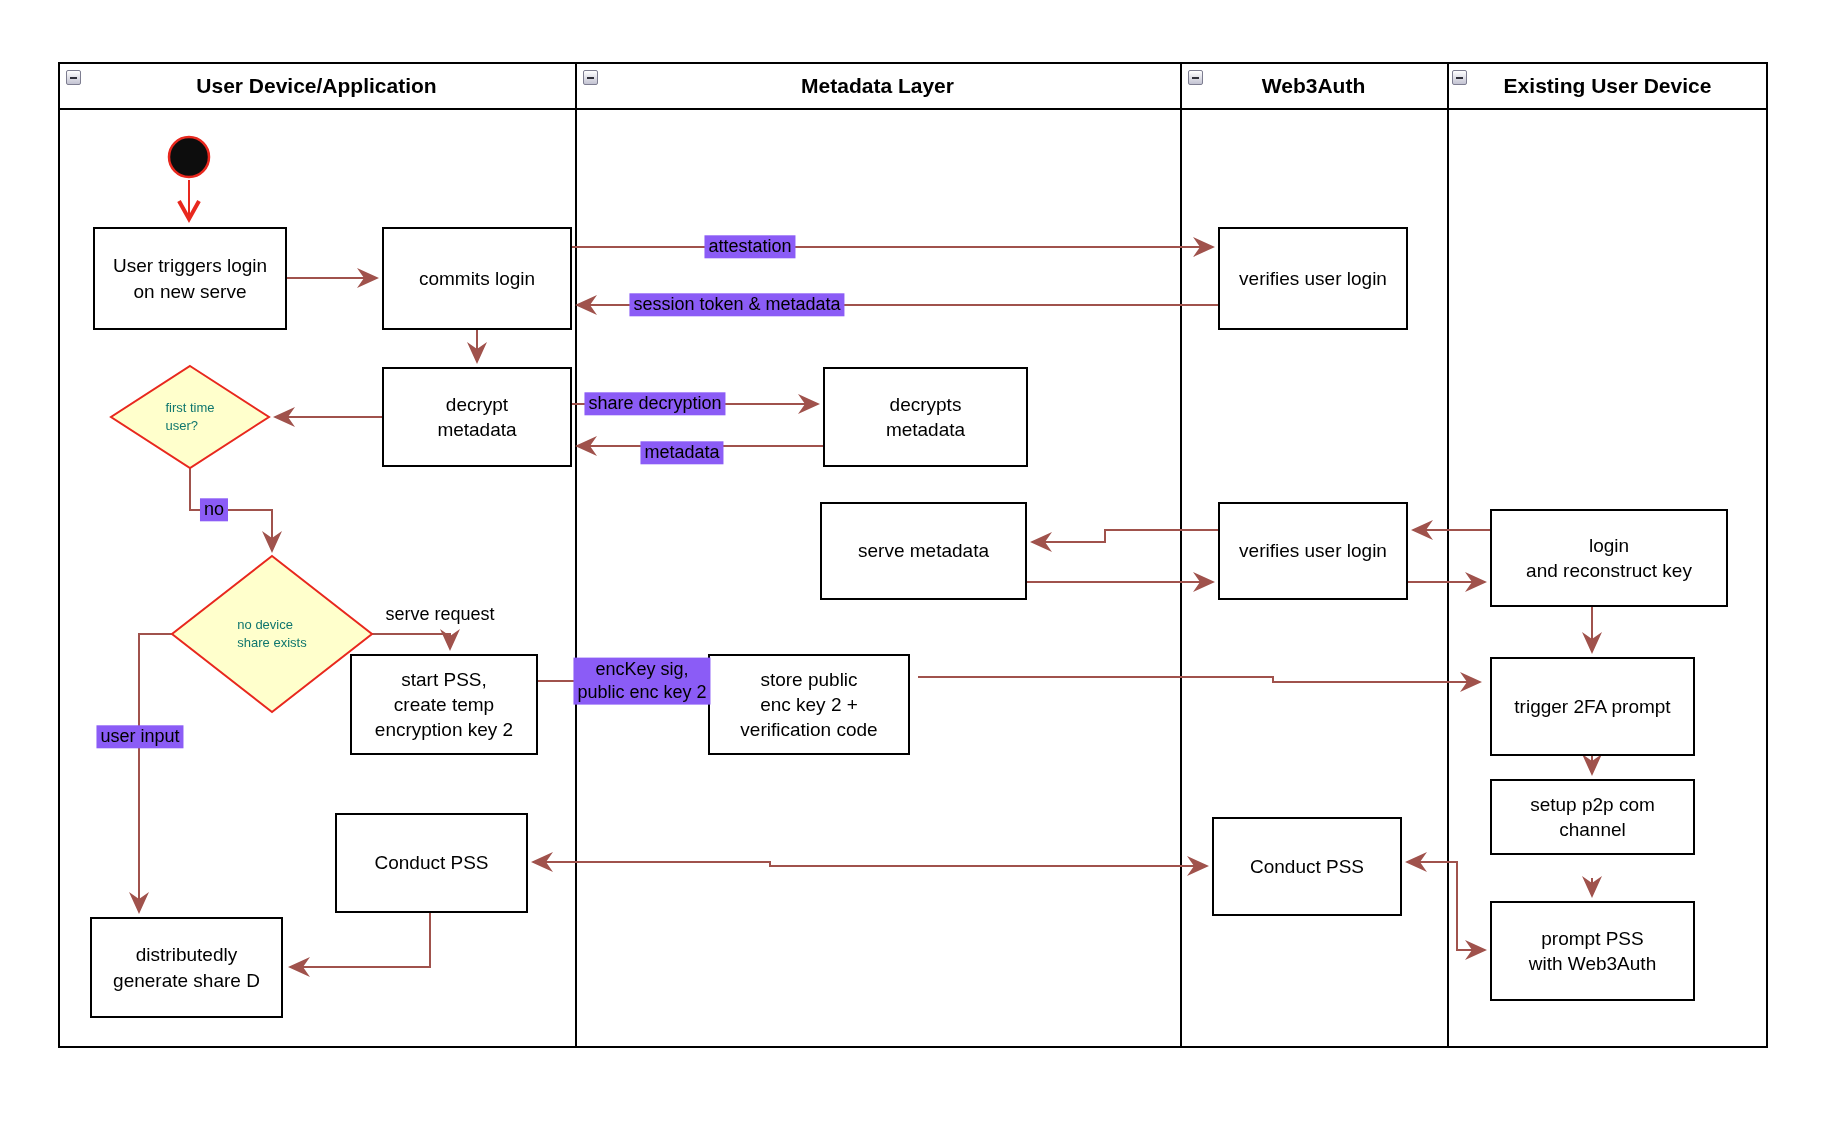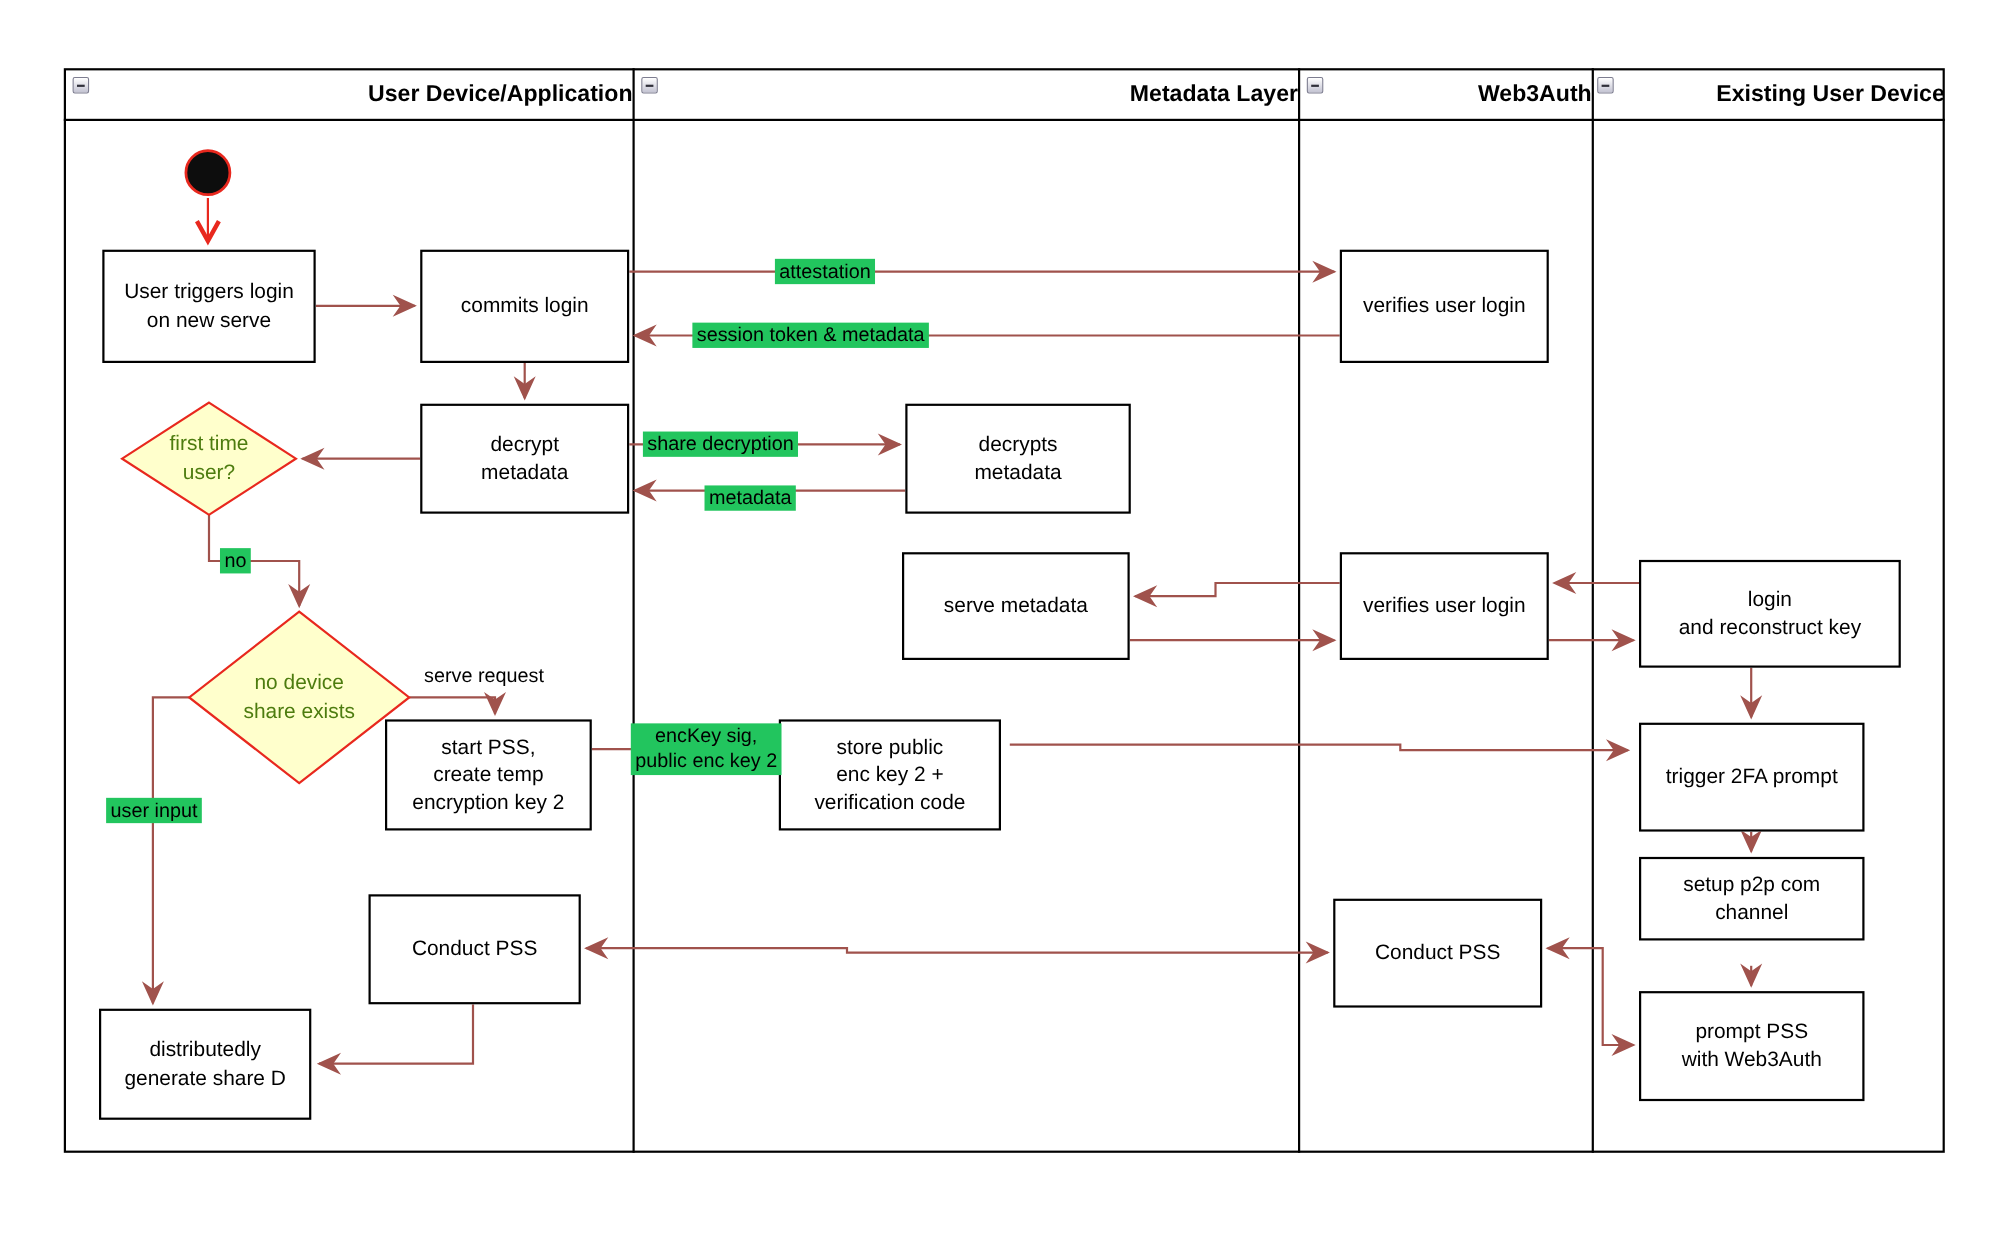--- a/index.html
+++ b/index.html
@@ -5,37 +5,37 @@
   html,body{margin:0;padding:0;background:#ffffff;}
   #canvas{position:relative;width:1822px;height:1132px;background:#ffffff;
           font-family:"Liberation Sans",sans-serif;overflow:hidden;}
   .frame{position:absolute;left:58px;top:62px;width:1710px;height:986px;
          border:2px solid var(--lane-border);box-sizing:border-box;}
   .hline{position:absolute;left:58px;top:108px;width:1710px;height:0;
          border-top:2px solid var(--lane-border);}
   .vline{position:absolute;top:62px;height:986px;width:0;
          border-left:2px solid var(--lane-border);}
   .lane-title{position:absolute;top:70px;height:32px;line-height:32px;
-         text-align:right;font-size:21px;font-weight:bold;color:#000;}
+         text-align:center;font-size:21px;font-weight:bold;color:#000;}
   .collapse{position:absolute;width:15px;height:15px;box-sizing:border-box;
          border:1px solid #7d7d90;background:linear-gradient(#ffffff,#c3c3d2);
          border-radius:2px;}
   .collapse .minus{position:absolute;left:3px;right:3px;top:6px;height:0;
          border-top:2px solid #30303a;}
   svg.layer{position:absolute;left:0;top:0;width:1822px;height:1132px;}
   .edge{stroke:var(--arrow);stroke-width:2;fill:none;}
   .edge-start{stroke:var(--start-arrow);stroke-width:2;fill:none;}
   .box{position:absolute;background:#ffffff;border:2px solid var(--box-border);
        box-sizing:border-box;display:flex;flex-direction:column;align-items:center;
        justify-content:center;text-align:center;font-size:19px;color:#000;
        line-height:1.32;}
-  .dtext{position:absolute;transform:translate(-50%,-50%);text-align:center;
-       font-size:19px;color:#4d7c0f;line-height:1.35;}
+  .dtext{position:absolute;transform:translate(-50%,-50%);text-align:left;
+       font-size:13px;color:#0f766e;line-height:1.35;}
   .lbl{position:absolute;transform:translate(-50%,-50%);text-align:center;
-       font-size:18px;color:#000;background:#22c55e;padding:0 4px;
+       font-size:18px;color:#000;background:#8b5cf6;padding:0 4px;
        white-space:nowrap;line-height:1.3;}
   .lbl.noBg{background:transparent;}
 </style>
 </head>
 <body>
 
 <div id="canvas">
 
   <div class="frame"></div>
   <div class="hline"></div>

